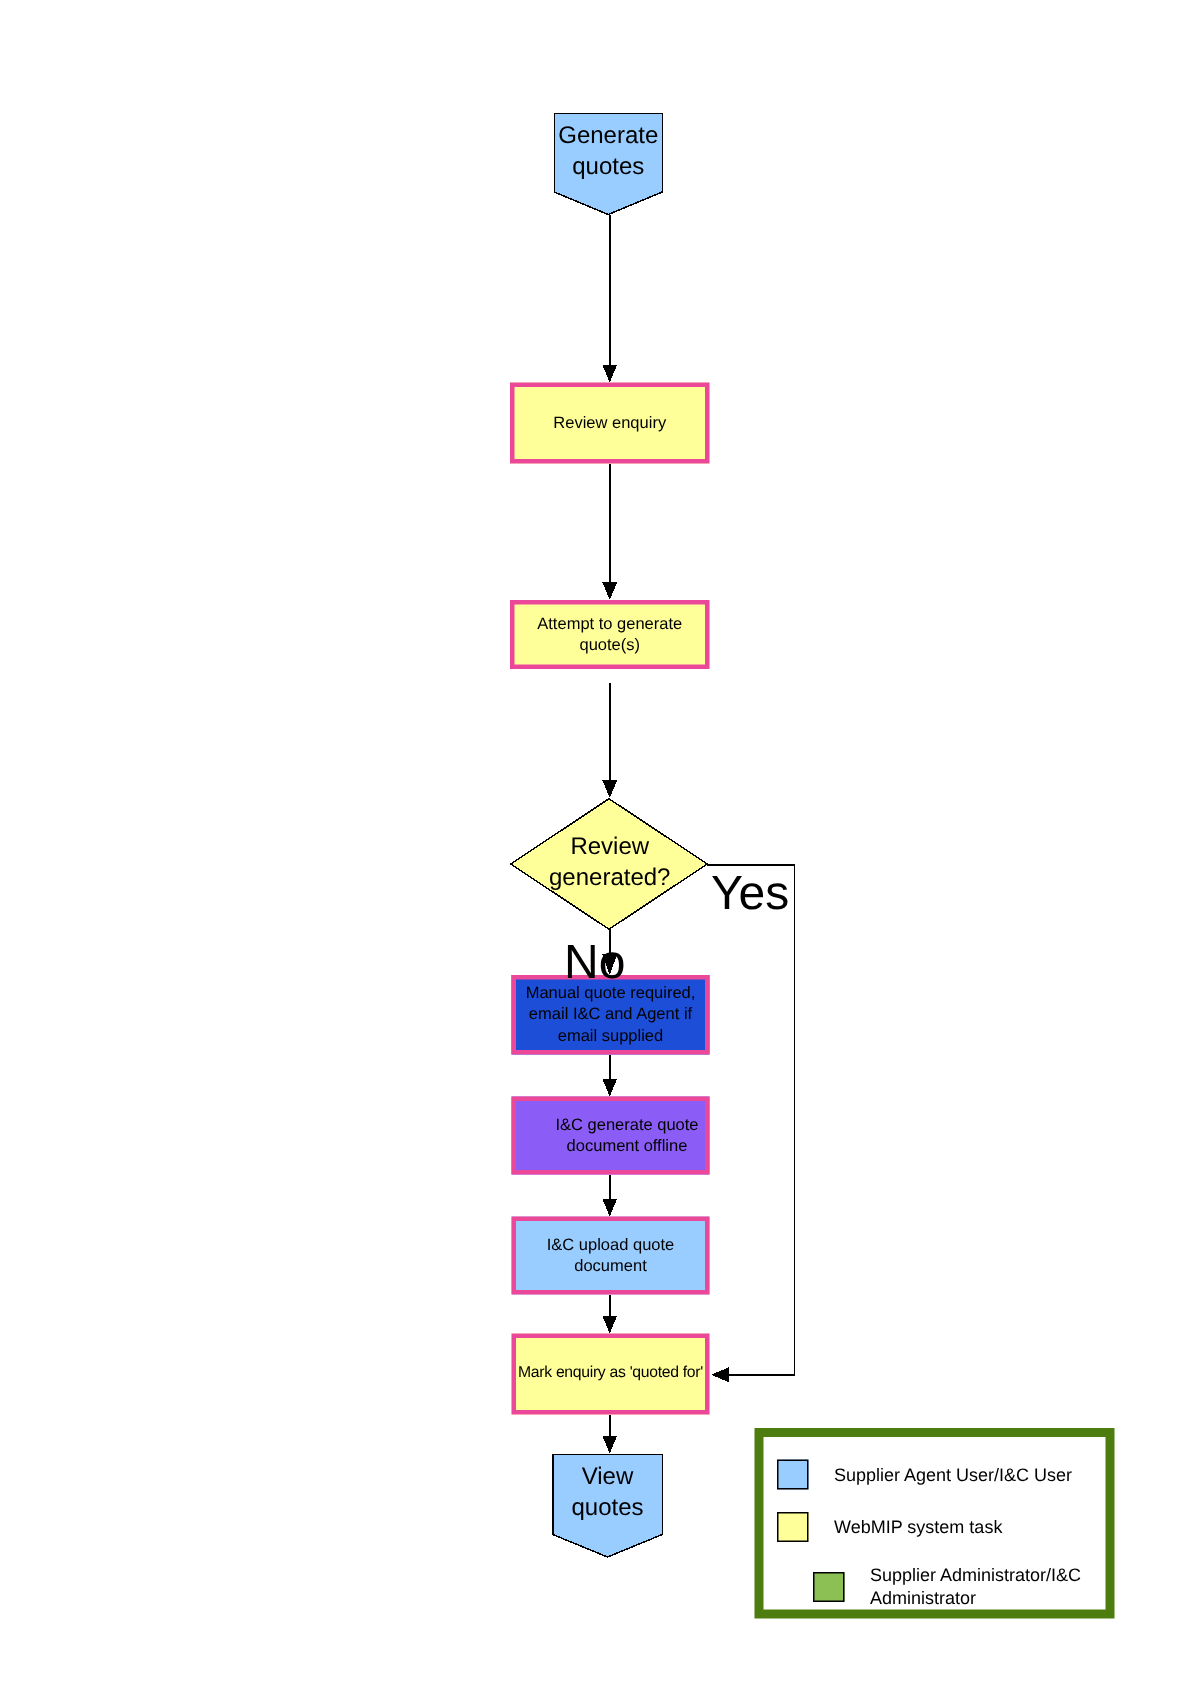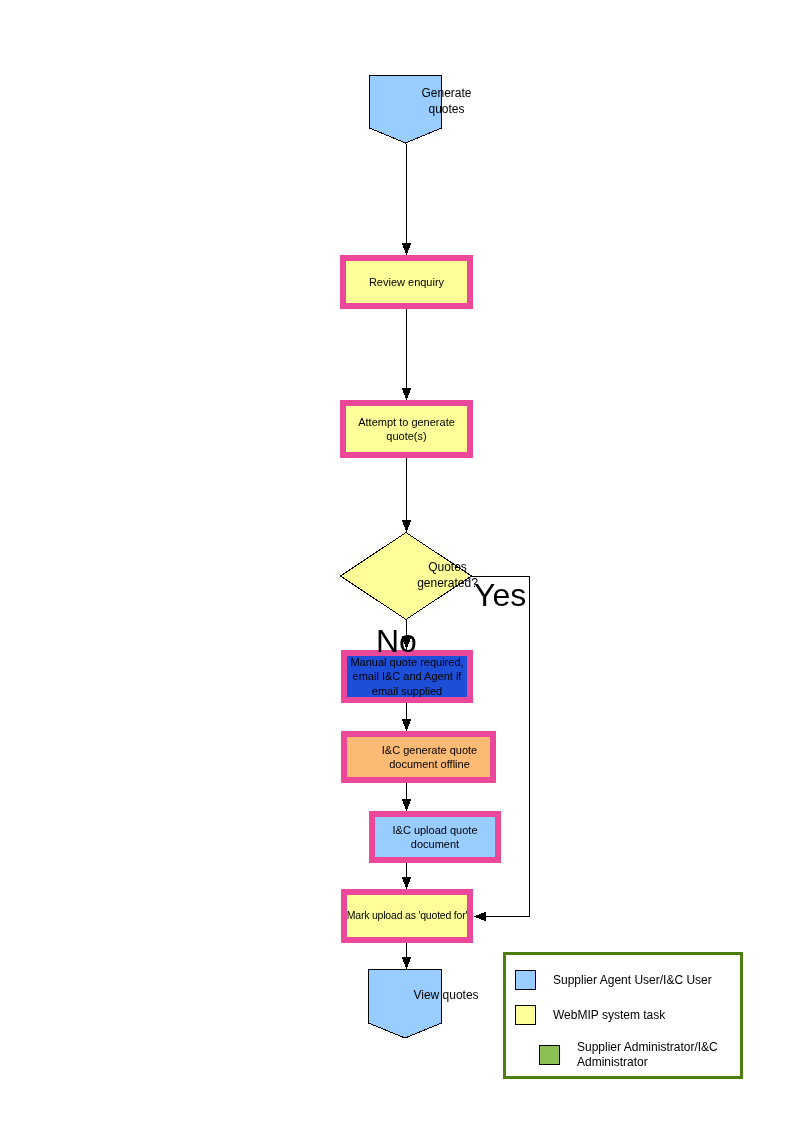--- a/index.html
+++ b/index.html
@@ -9,52 +9,51 @@
     height: 1123px;
     background: #ffffff;
     font-family: "Liberation Sans", sans-serif;
     color: #000;
     overflow: hidden;
   }
   .layer { position: absolute; left: 0; top: 0; }
   .node {
     position: absolute;
     box-sizing: border-box;
-    border: 6px solid #ec4899;
+    border: 3px solid #ec4899;
     display: flex;
     align-items: center;
     justify-content: center;
     text-align: center;
     font-size: 11px;
     line-height: 1.3;
     padding: 2px;
   }
   .shape-label {
     position: absolute;
     display: flex;
     align-items: center;
     justify-content: center;
     text-align: center;
-    font-size: 12px;
+    font-size: 16px;
     line-height: 1.3;
-    padding-left: 41px;
   }
   .branch-label {
     position: absolute;
     font-size: 32px;
     line-height: 1;
     white-space: nowrap;
   }
   .nowrap { white-space: nowrap; font-size: 10.5px; letter-spacing: -0.2px; }
   .legend {
     position: absolute;
     left: 503px; top: 952px;
     width: 240px; height: 127px;
     box-sizing: border-box;
-    border: 3px solid #4d7c0f;
+    border: 6px solid #4d7c0f;
     background: #fff;
   }
   .legend-row {
     position: absolute;
     left: 9px;
     display: flex;
     align-items: center;
   }
   .legend-row.row-0 { top: 15px; }
   .legend-row.row-1 { top: 50px; }
@@ -109,35 +108,35 @@
 
     <line x1="406.5" y1="943" x2="406.5" y2="958" stroke="#000" stroke-width="1"></line>
     <polygon points="406.5,969 401.5,957 411.5,957" fill="#000"></polygon>
 
     <polyline points="471.5,576.5 529.5,576.5 529.5,916.5 486,916.5" fill="none" stroke="#000" stroke-width="1"></polyline>
     <polygon points="474,916.5 486,911.5 486,921.5" fill="#000"></polygon>
   </svg>
 
   <div class="shape-label" style="left:369px; top:75px; width:73px; height:53px;">Generate quotes</div>
 
-  <div class="shape-label" style="left:366px; top:556px; width:81px; height:40px;">Quotes generated?</div>
+  <div class="shape-label" style="left:366px; top:556px; width:81px; height:40px;">Review generated?</div>
 
   <div class="shape-label" style="left:368px; top:969px; width:74px; height:54px;">View quotes</div>
 
   <div class="node" style="left: 340px; top: 255px; width: 133px; height: 54px; background-color: rgb(255, 255, 153);">Review enquiry</div>
 
-  <div class="node" style="left: 340px; top: 400px; width: 133px; height: 58px; background-color: rgb(255, 255, 153);">Attempt to generate quote(s)</div>
+  <div class="node" style="left: 340px; top: 400px; width: 133px; height: 46px; background-color: rgb(255, 255, 153);">Attempt to generate quote(s)</div>
 
   <div class="node" style="left: 341px; top: 650px; width: 132px; height: 53px; background-color: #1d4ed8;">Manual quote required, email I&amp;C and Agent if email supplied</div>
 
-  <div class="node" style="left: 341px; top: 731px; width: 155px; height: 52px; background-color: #fdba74; padding-left: 24px;">I&amp;C generate quote document offline</div>
+  <div class="node" style="left: 341px; top: 731px; width: 132px; height: 52px; background-color: #8b5cf6; padding-left: 24px;">I&amp;C generate quote document offline</div>
 
-  <div class="node" style="left: 341px; top: 811px; width: 132px; height: 52px; background-color: rgb(153, 204, 255); margin-left: 28px;">I&amp;C upload quote document</div>
+  <div class="node" style="left: 341px; top: 811px; width: 132px; height: 52px; background-color: rgb(153, 204, 255);">I&amp;C upload quote document</div>
 
-  <div class="node nowrap" style="left: 341px; top: 889px; width: 132px; height: 54px; background-color: rgb(255, 255, 153);">Mark upload as 'quoted for'</div>
+  <div class="node nowrap" style="left: 341px; top: 889px; width: 132px; height: 54px; background-color: rgb(255, 255, 153);">Mark enquiry as 'quoted for'</div>
 
   <div class="branch-label" style="left:474px; top:579px;">Yes</div>
   <div class="branch-label" style="left:376px; top:625px;">No</div>
 
   <div class="legend">
     <div class="legend-row row-0">
       <span class="swatch" style="background-color: rgb(153, 204, 255);"></span>
       <span class="legend-label">Supplier Agent User/I&amp;C User</span>
     </div>
     <div class="legend-row row-1">

